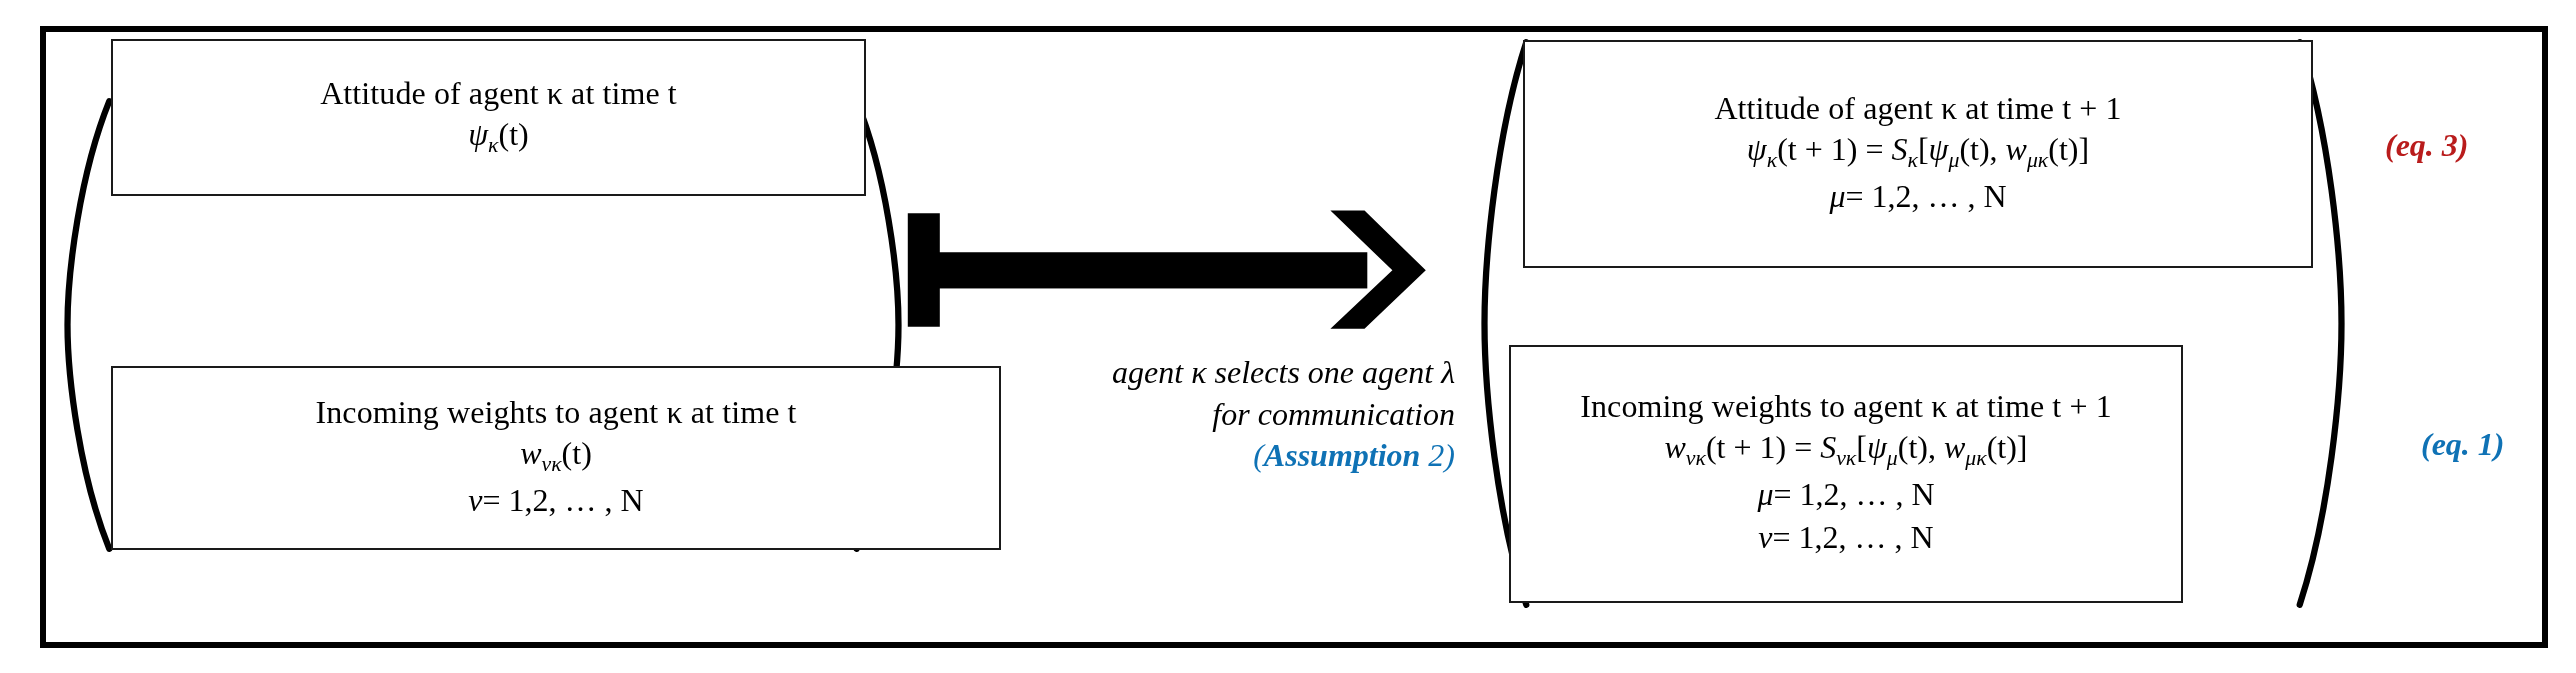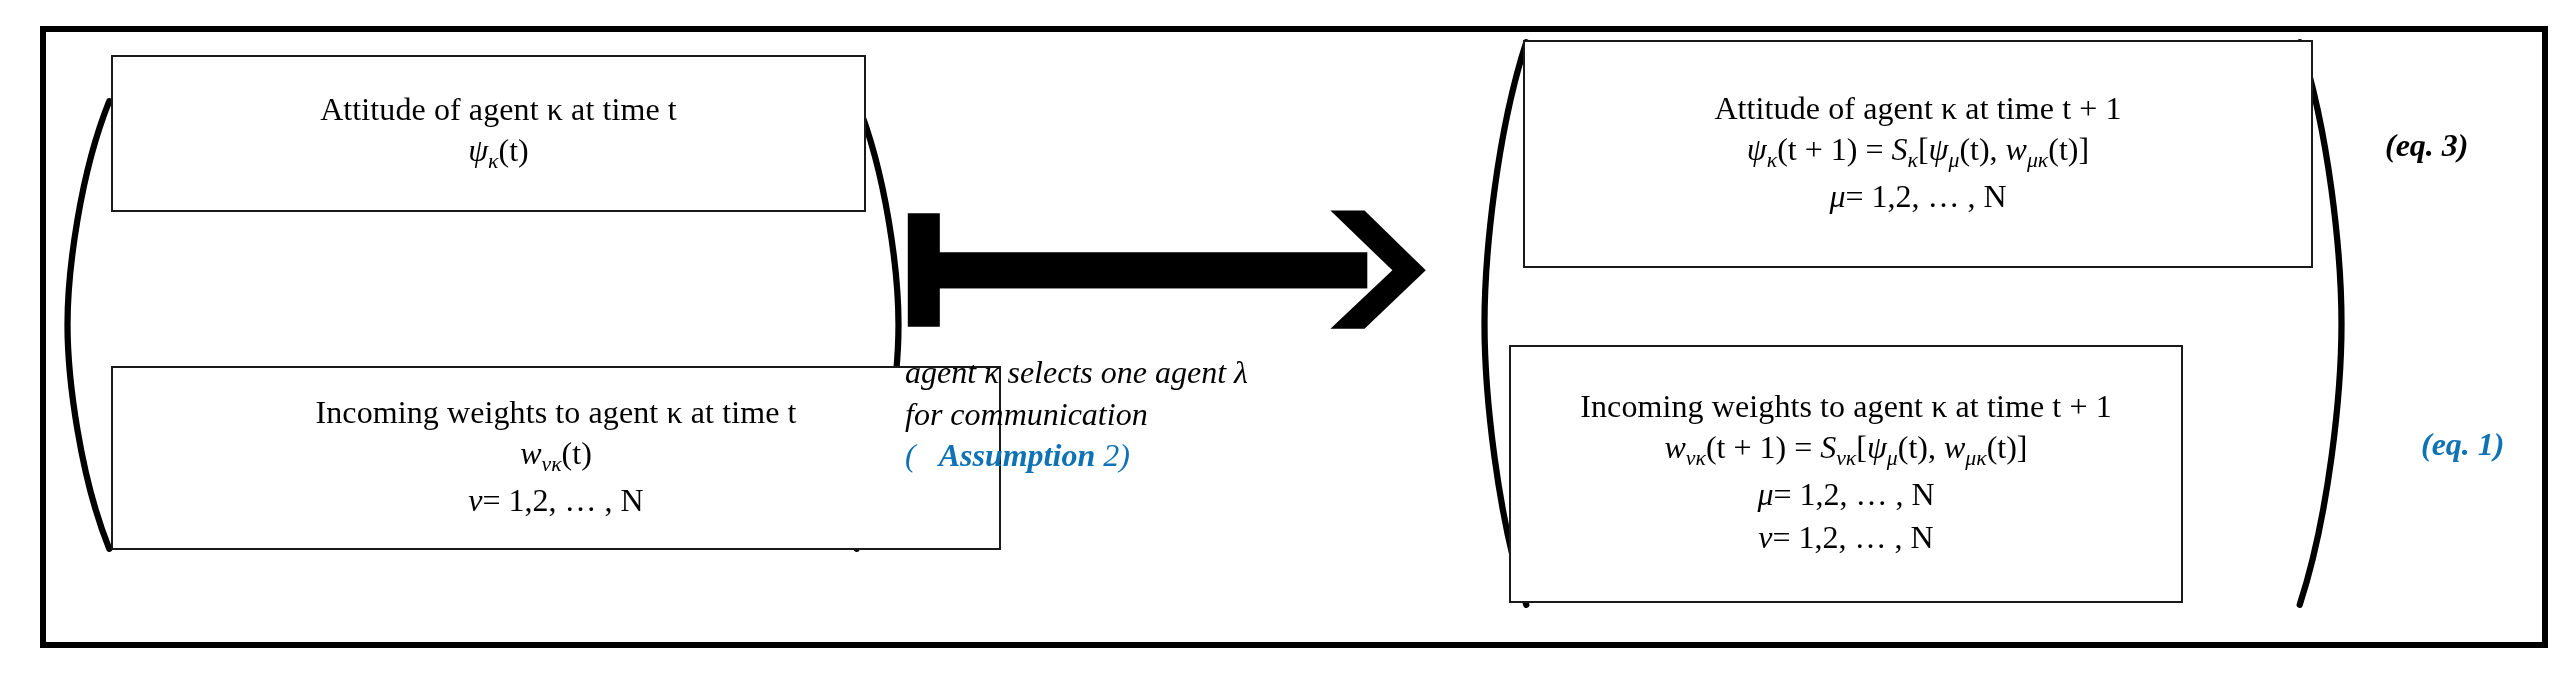--- a/index.html
+++ b/index.html
@@ -36,26 +36,26 @@
     position:absolute;pointer-events:none;
   }
   .bigparen svg{display:block;overflow:visible;}
 
   
   #transition-arrow{position:absolute;}
   #transition-arrow svg{display:block;}
 
   
   #transition-caption{
-    position:absolute;text-align:left;
+    position:absolute;text-align:right;
     font-style:italic;font-size:32px;line-height:1.30;
     white-space:nowrap;
   }
   #transition-caption .assumption{
-    font-weight:bold;font-style:italic;margin-left:23px;
+    font-weight:bold;font-style:italic;
   }
 
   .eq-label{
     position:absolute;font-style:italic;font-weight:bold;
     font-size:32px;white-space:nowrap;
   }
 </style>
 </head>
 <body>
 
@@ -68,21 +68,21 @@
       <path d="M72 6 C 30 110, 12 250, 12 327 C 12 404, 30 545, 72 649" fill="none" stroke="#000" stroke-width="9" stroke-linecap="round"></path>
     </svg>
   </div>
 
   <div class="bigparen" style="left:851px;top:97px;">
     <svg width="56" height="456" viewBox="0 0 80 655">
       <path d="M8 6 C 50 110, 68 250, 68 327 C 68 404, 50 545, 8 649" fill="none" stroke="#000" stroke-width="9" stroke-linecap="round"></path>
     </svg>
   </div>
 
-  <div class="state-box" style="left:111px;top:55px;width:755px;height:157px;padding-left:20px;">
+  <div class="state-box" style="left:111px;top:39px;width:755px;height:157px;padding-left:20px;">
     <span class="line txt">Attitude of agent κ at time t</span>
     <span class="line eqn">
       <i class="v">ψ</i><span class="sub">κ</span><span class="up">(t)</span>
     </span>
   </div>
 
   <div class="state-box" style="left:111px;top:366px;width:890px;height:184px;">
     <span class="line txt">Incoming weights to agent κ at time t</span>
     <span class="line eqn">
       <i class="v">w</i><span class="sub">νκ</span><span class="up">(t)</span>
@@ -139,21 +139,21 @@
       <i class="v">w</i><span class="sub">νκ</span><span class="up">(t + 1)</span><span class="up"> = </span><i class="v">S</i><span class="sub">νκ</span><span class="up">[</span><i class="v">ψ</i><span class="sub">μ</span><span class="up">(t)</span><span class="up">, </span><i class="v">w</i><span class="sub">μκ</span><span class="up">(t)</span><span class="up">]</span>
     </span>
     <span class="line eqn">
       <i class="v">μ</i><span class="up">= 1,2, … , N</span>
     </span>
     <span class="line eqn">
       <i class="v">ν</i><span class="up">= 1,2, … , N</span>
     </span>
   </div>
 
-  <div class="eq-label" style="left:2385px;top:127px;color:#000000;">
+  <div class="eq-label" style="left:2385px;top:127px;color:#b91c1c;">
     <span>(</span><span>eq.</span><span> 3</span><span>)</span>
   </div>
 
   <div class="eq-label" style="left:2385px;top:426px;color:#0f72b5;margin-left:36px;">
     <span>(</span><span>eq.</span><span> 1</span><span>)</span>
   </div>
 
 </div>
 
 

